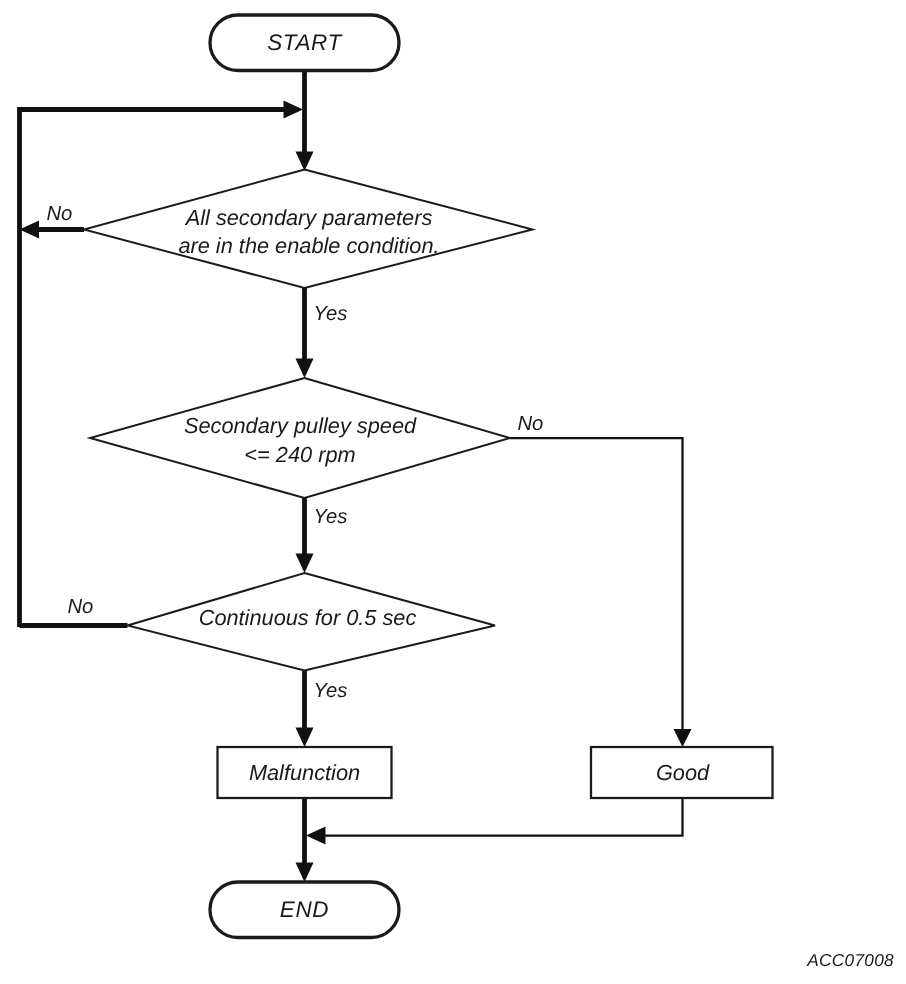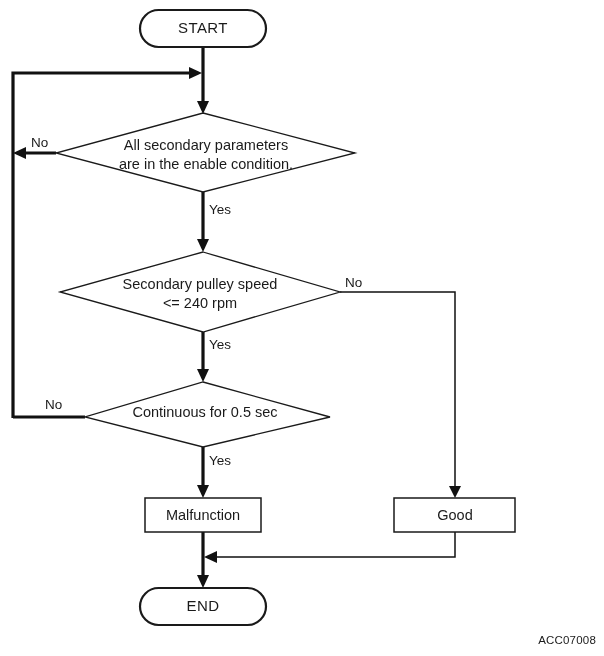--- a/index.html
+++ b/index.html
@@ -11,20 +11,21 @@
   body {
     font-family: "Liberation Sans", sans-serif;
     -webkit-font-smoothing: antialiased;
   }
   #diagram-root {
     position: relative;
     width: 604px;
     height: 656px;
     background: #ffffff;
     overflow: hidden;
+    font-style: italic;
   }
   svg#flowchart {
     display: block;
     width: 604px;
     height: 656px;
   }
   .node-shape {
     fill: #ffffff;
     stroke: #1a1a1a;
   }

